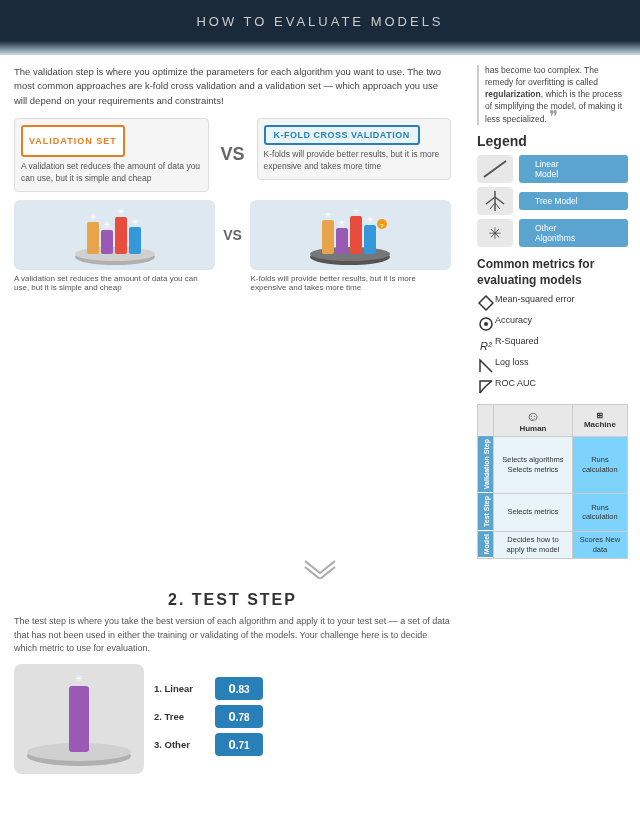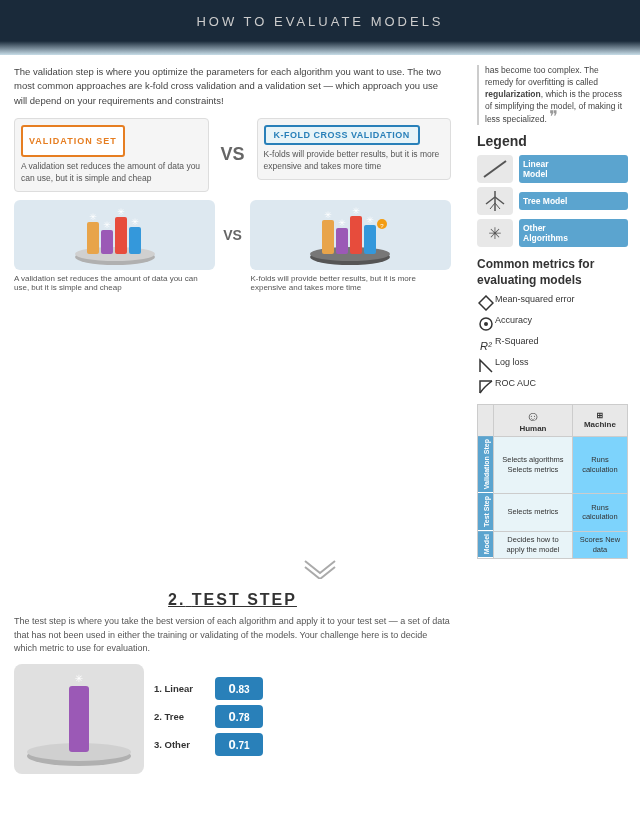--- a/index.html
+++ b/index.html
@@ -98,21 +98,20 @@
     }
 
     
     .section-title {
       text-align: center;
       font-size: 16px;
       font-weight: bold;
       letter-spacing: 2px;
       color: #333;
       margin: 10px 0 6px;
-      text-decoration: underline;
     }
 
     .section-desc {
       font-size: 9px;
       color: #555;
       line-height: 1.5;
       margin-bottom: 8px;
     }
 
     
@@ -197,22 +196,22 @@
       background: #e8e8e8;
       border-radius: 4px;
       display: flex;
       align-items: center;
       justify-content: center;
     }
     .legend-label-box {
       background: #5ba4cf;
       color: #fff;
       font-size: 8.5px;
-      font-weight: bold;
-      padding: 4px 4px;
+      font-weight: normal;
+      padding: 4px 16px;
       border-radius: 3px;
       flex: 1;
     }
     .legend-label-box.tree {
       background: #5ba4cf;
     }
     .legend-label-box.other {
       background: #5ba4cf;
     }
 

